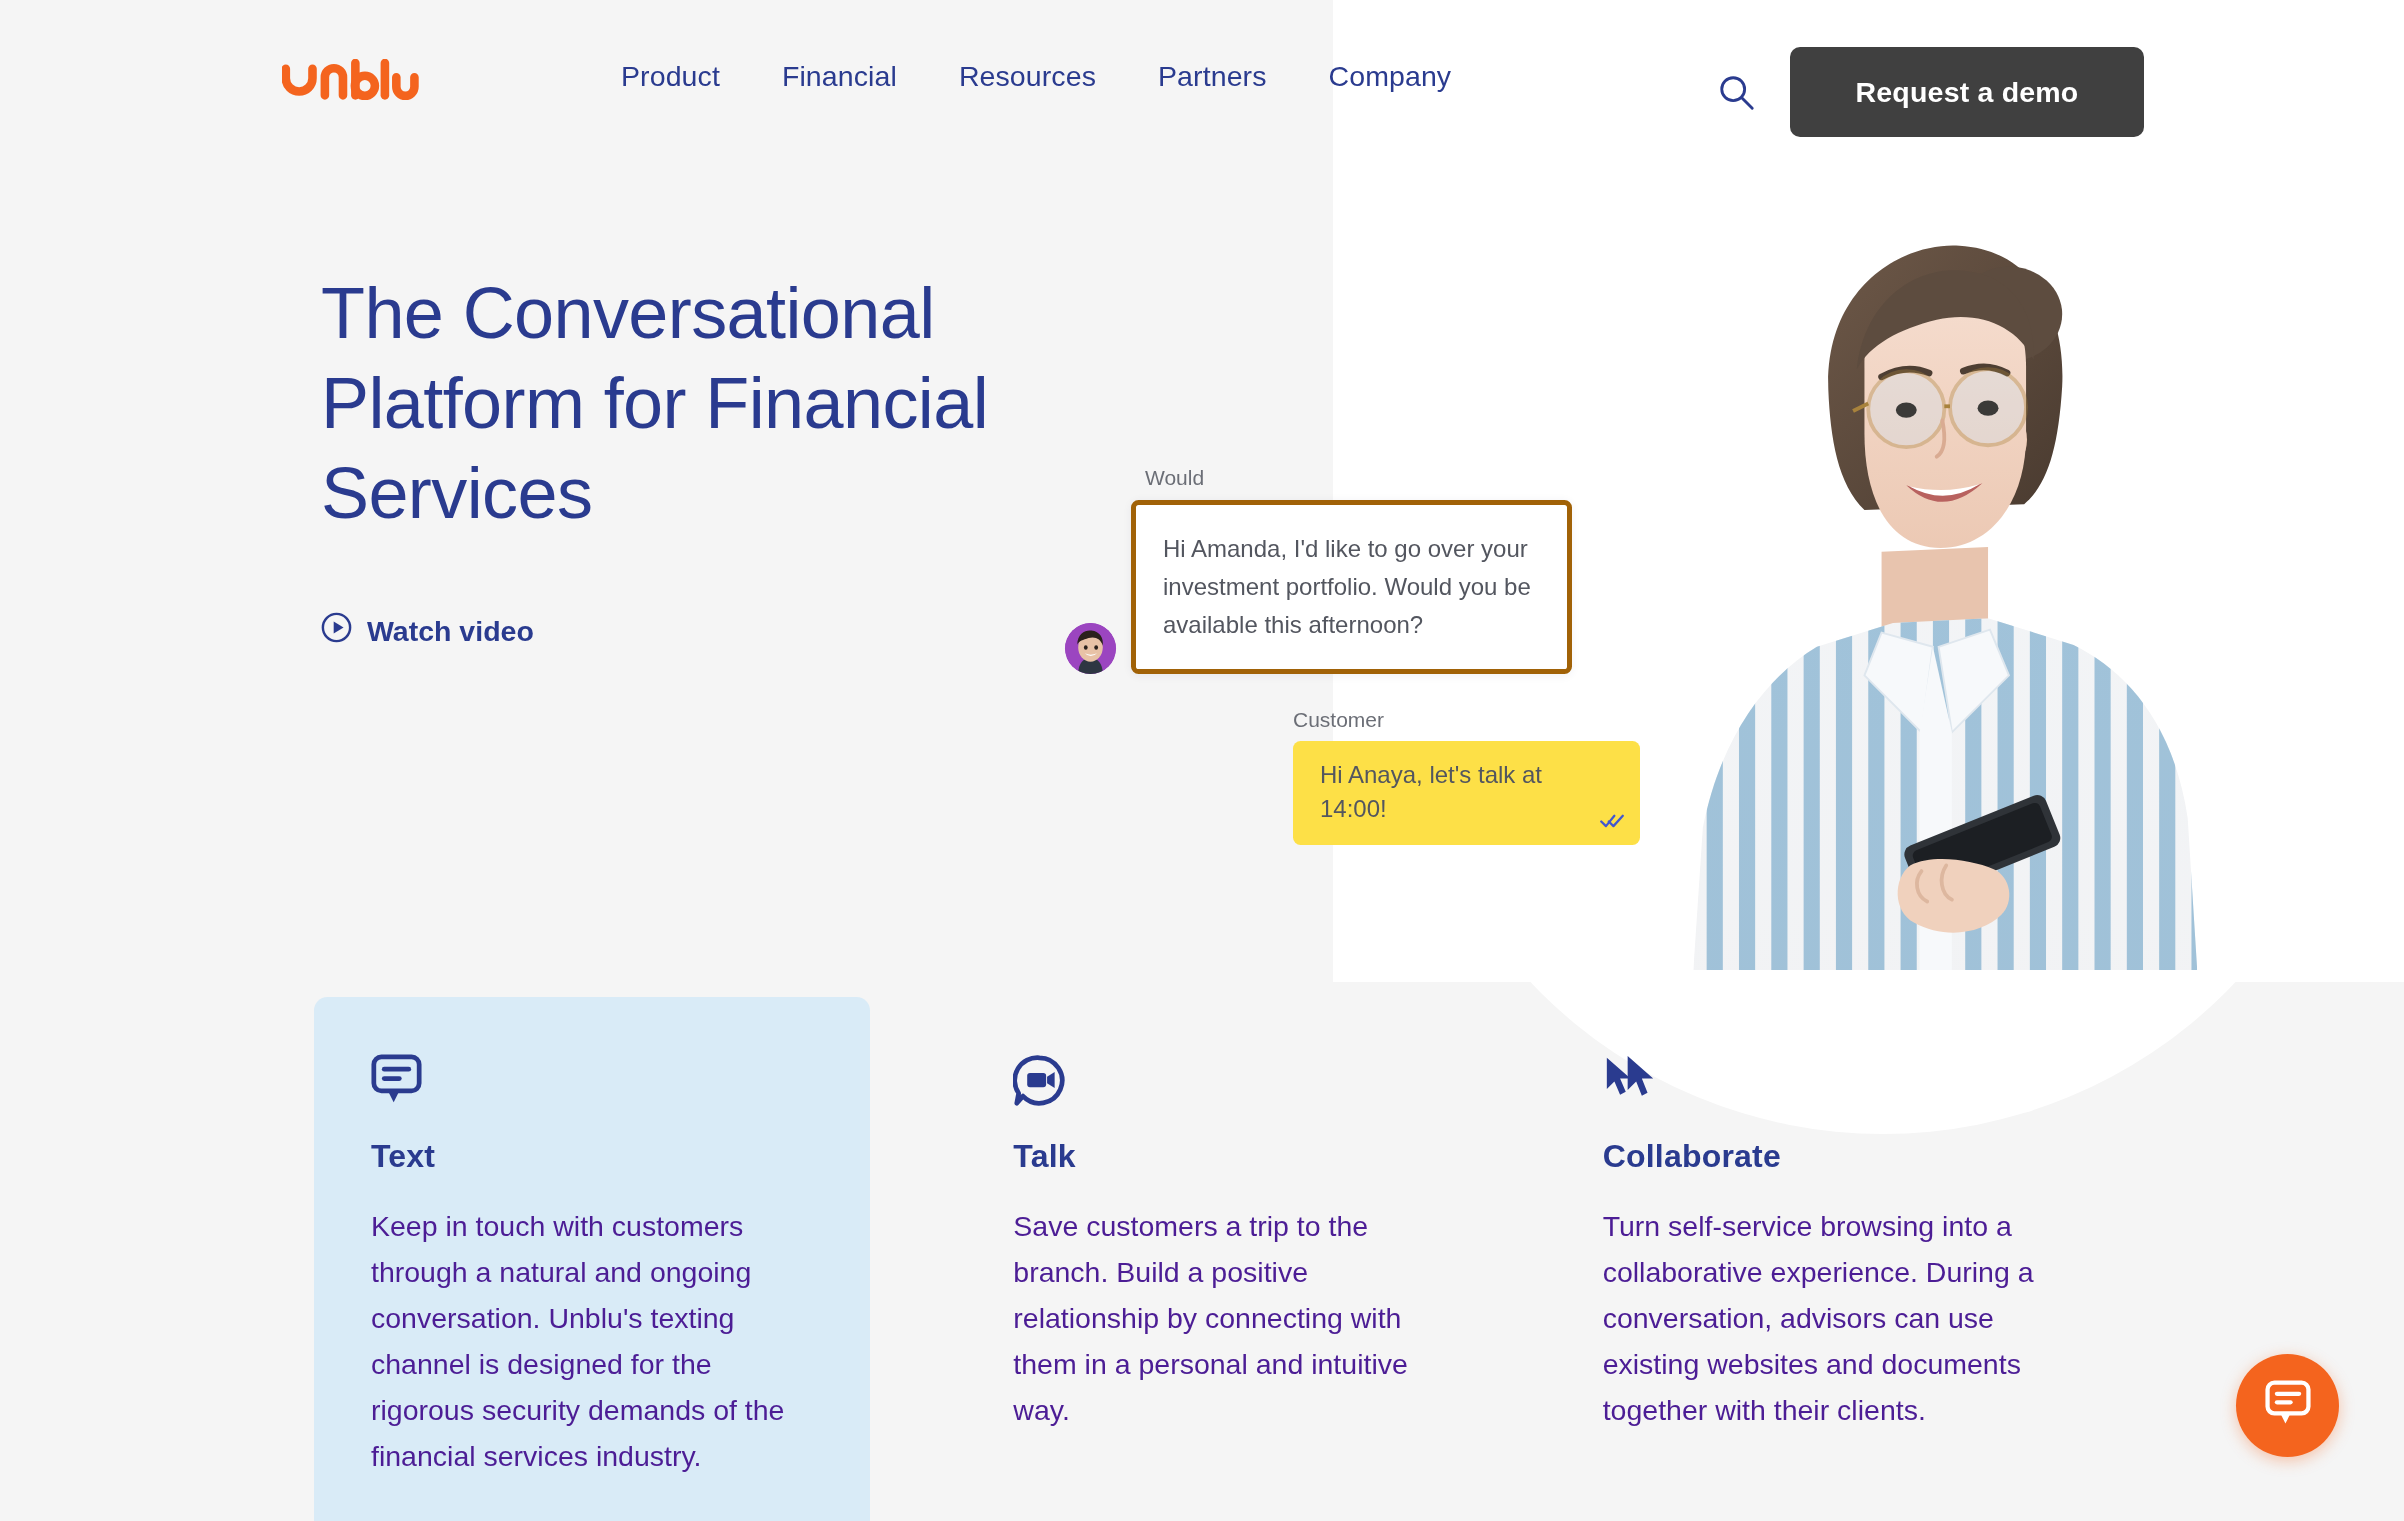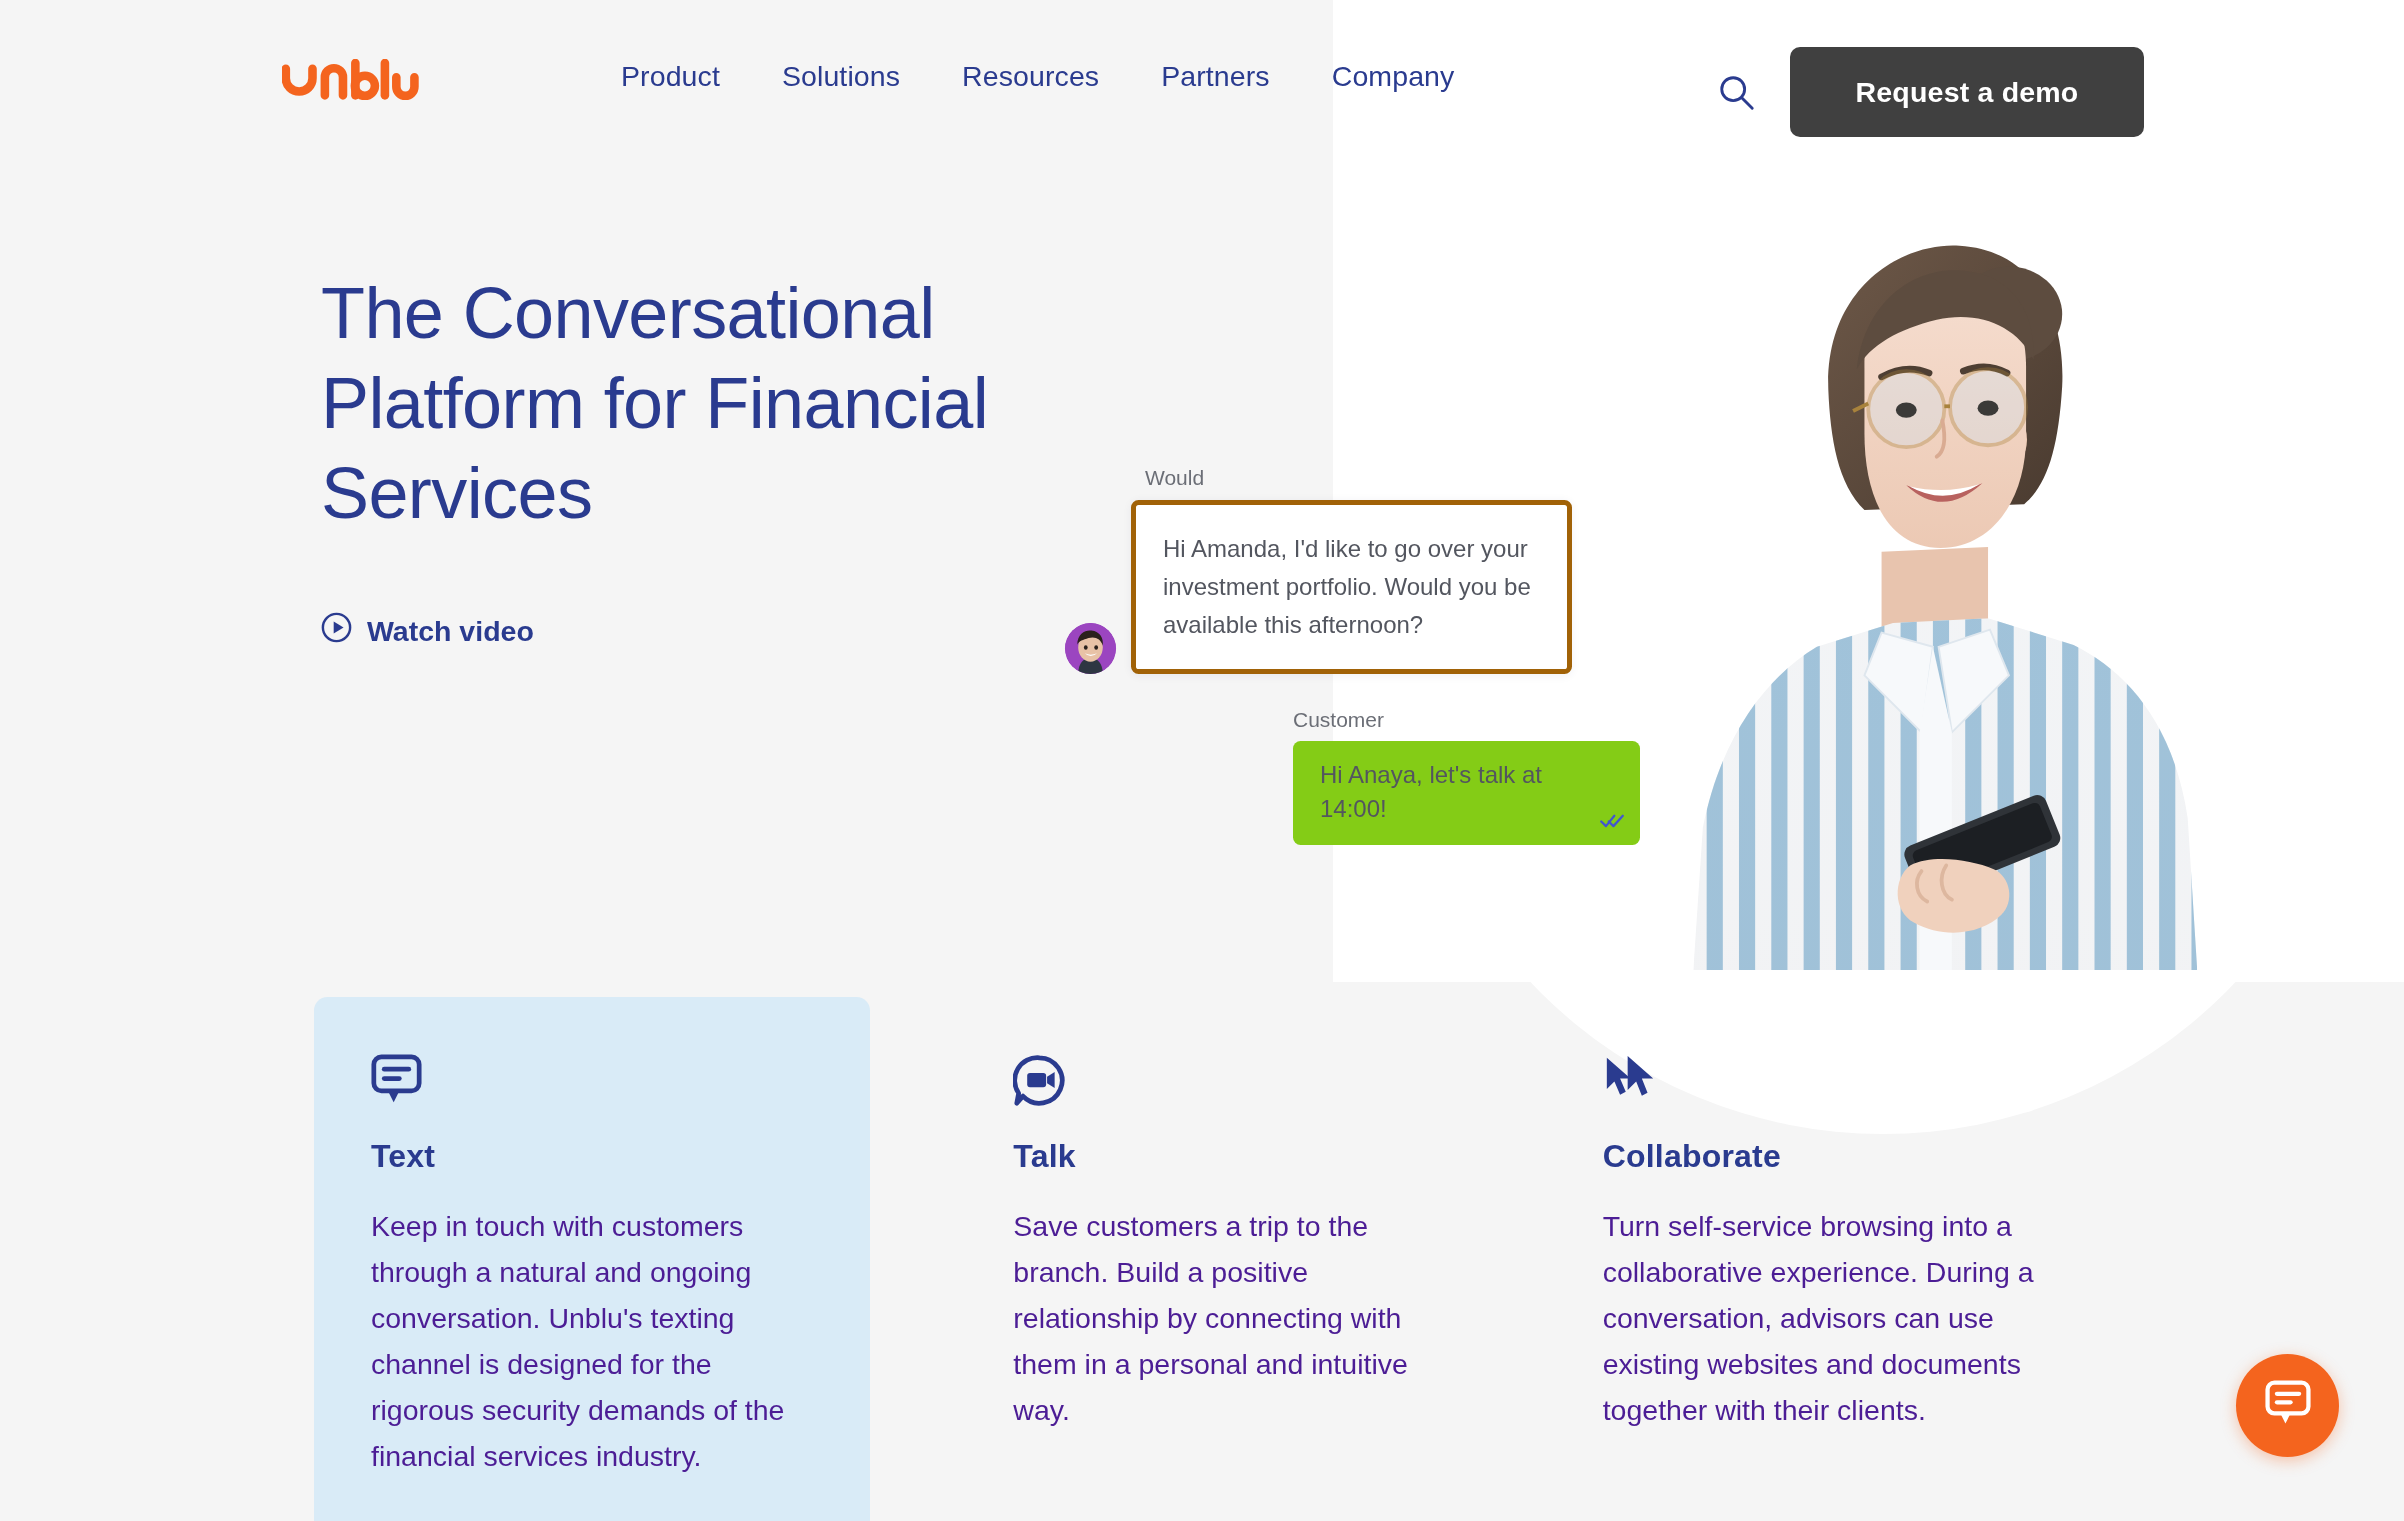--- a/index.html
+++ b/index.html
@@ -218,21 +218,21 @@
     padding: 25px 27px 25px 27px;
     width: 441px;
     font-size: 24px;
     line-height: 38px;
     color: #53565f;
     box-shadow: 0 1.9px 9.5px rgba(25,35,80,0.06);
   }
 
   .bubble-customer {
     margin-left: 228px;
-    background: #84cc16;
+    background: #fde047;
     border-radius: 7.6px;
     padding: 17px 32px 19px 27px;
     width: 347px;
     font-size: 24px;
     line-height: 34px;
     color: #53565f;
     position: relative;
   }
   .read-ticks {
     position: absolute;
@@ -325,21 +325,21 @@
         <circle cx="87" cy="28" r="10.5" fill="none" stroke="#f4641e" stroke-width="9"></circle>
 
         <path d="M108 4 L108 38" fill="none" stroke="#f4641e" stroke-width="9" stroke-linecap="round"></path>
 
         <path d="M120 19 L120 29 A9.5 9.5 0 0 0 139 29 L139 19" fill="none" stroke="#f4641e" stroke-width="9" stroke-linecap="round"></path>
       </svg>
     </a>
 
     <nav class="nav">
       <span class="nav-item">Product</span>
-      <span class="nav-item">Solutions</span>
+      <span class="nav-item">Financial</span>
       <span class="nav-item">Resources</span>
       <span class="nav-item">Partners</span>
       <span class="nav-item">Company</span>
     </nav>
 
     <div class="search-btn">
       <svg width="40" height="40" viewBox="0 0 42 42" xmlns="http://www.w3.org/2000/svg">
         <circle cx="17" cy="17" r="12" fill="none" stroke="#2a3b8f" stroke-width="3"></circle>
         <line x1="26" y1="26" x2="37" y2="37" stroke="#2a3b8f" stroke-width="3" stroke-linecap="round"></line>
       </svg>

